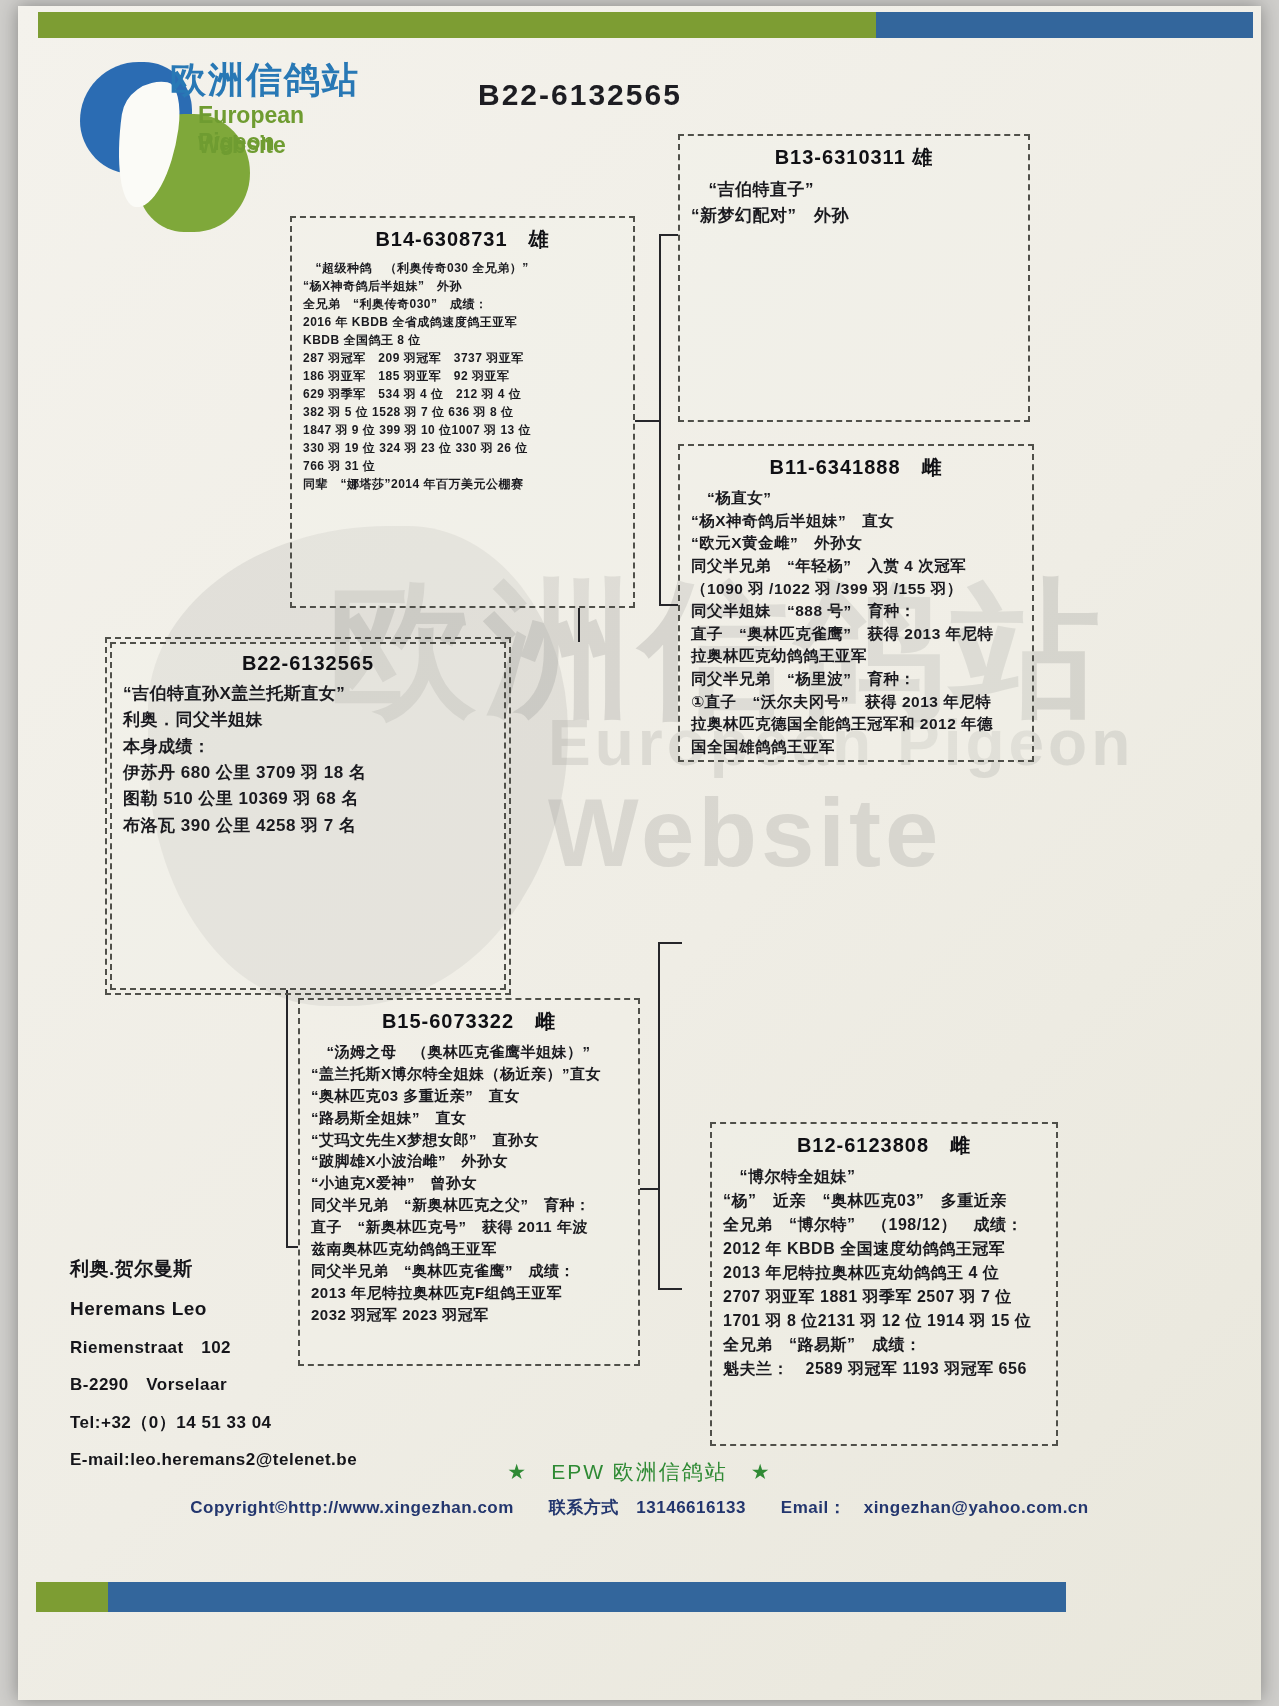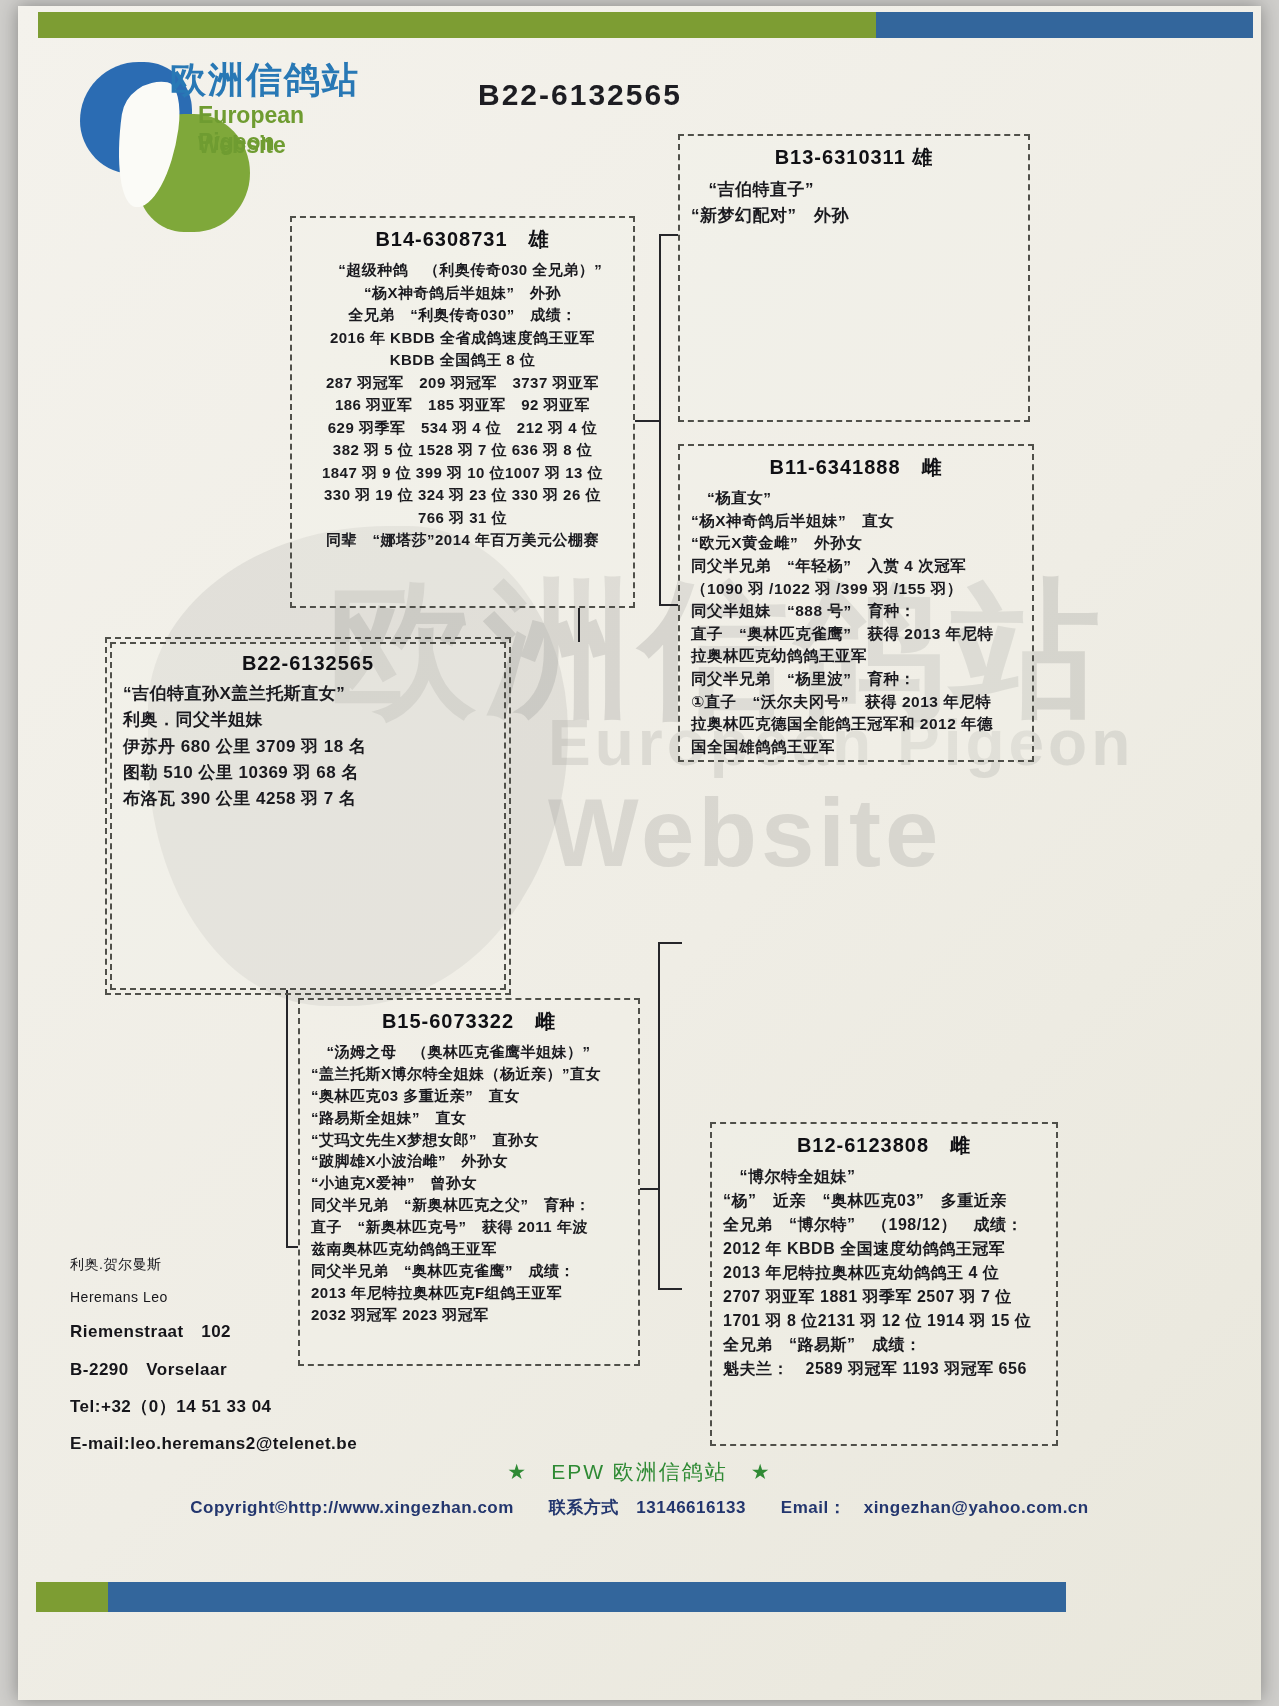--- a/index.html
+++ b/index.html
@@ -34,36 +34,36 @@
        color:rgba(150,152,146,.26);letter-spacing:4px;z-index:0;}
   .wm-pigeon{position:absolute;left:130px;top:520px;width:420px;height:480px;
        background:rgba(170,170,164,.22);border-radius:60% 40% 55% 45% / 40% 45% 60% 55%;z-index:0;}
   
   .box{position:absolute;border:2px dashed #50504a;box-sizing:border-box;
        padding:8px 11px 6px;overflow:hidden;z-index:2;background:rgba(244,242,235,.25);}
   .box-title{text-align:center;font-weight:bold;font-size:20px;color:#101014;
        letter-spacing:1px;margin-bottom:6px;}
   .line{font-size:17px;font-weight:600;line-height:1.55;color:#1a1a1f;letter-spacing:.5px;}
   .b14{left:272px;top:210px;width:345px;height:392px;}
-  .b14 .line{font-size:15px;line-height:1.5;text-align:center;}
+  .b14 .line{font-size:12px;line-height:1.5;}
   .b13{left:660px;top:128px;width:352px;height:288px;}
   .b11{left:660px;top:438px;width:356px;height:318px;}
   .b11 .line{font-size:15.5px;line-height:1.46;}
   .b22{left:92px;top:636px;width:396px;height:348px;outline:2px dashed #50504a;outline-offset:3px;}
   .nl08{left:664px;top:778px;width:350px;height:324px;}
   .b15{left:280px;top:992px;width:342px;height:368px;}
   .b15 .line{font-size:15px;line-height:1.46;}
   .b12{left:692px;top:1116px;width:348px;height:324px;}
   .b12 .line{font-size:16px;line-height:1.5;}
   
   .conn{position:absolute;background:#26262a;z-index:1;}
   
   .owner{position:absolute;left:52px;top:1248px;display:flex;flex-direction:column;gap:11px;z-index:2;}
   .owner .line{font-size:17px;font-weight:600;color:#15151a;}
-  .owner .line:nth-child(1),.owner .line:nth-child(2){font-size:14px;font-weight:normal;}
+  .owner .line:nth-child(1),.owner .line:nth-child(2){font-size:19px;font-weight:bold;}
   .epw-line{position:absolute;left:0;width:1243px;top:1452px;text-align:center;
        font-size:21px;font-weight:normal;color:#2f8a34;letter-spacing:2px;z-index:2;}
   .copyright{position:absolute;left:0;width:1243px;top:1490px;text-align:center;
        font-size:17px;font-weight:bold;color:#23366e;letter-spacing:.5px;z-index:2;}
 </style>
 </head>
 <body>
 
 <div class="canvas">
   <div class="paper">
@@ -141,20 +141,21 @@
           <div class="line">拉奥林匹克德国全能鸽王冠军和 2012 年德</div>
           <div class="line">国全国雄鸽鸽王亚军</div>
         </div>
     </div>
 
     <div class="box b22">
       <div class="box-title">B22-6132565</div>
       <div class="box-lines">
           <div class="line">“吉伯特直孙X盖兰托斯直女”</div>
           <div class="line">利奥．同父半姐妹</div>
+          <div class="line">本身成绩：</div>
           <div class="line">伊苏丹 680 公里 3709 羽 18 名</div>
           <div class="line">图勒 510 公里 10369 羽 68 名</div>
           <div class="line">布洛瓦 390 公里 4258 羽 7 名</div>
         </div>
     </div>
 
 
     <div class="box b15">
       <div class="box-title">B15-6073322　雌</div>
       <div class="box-lines">

